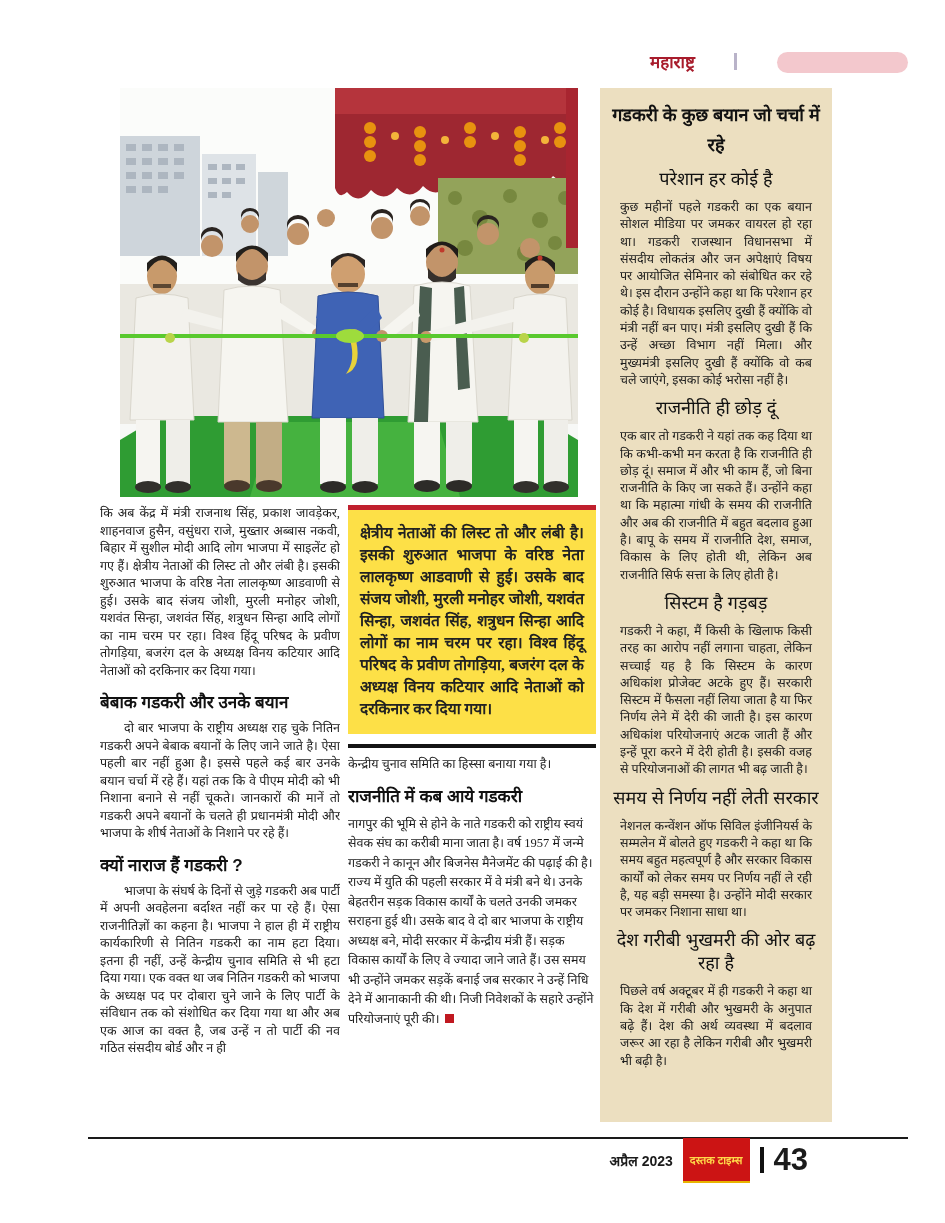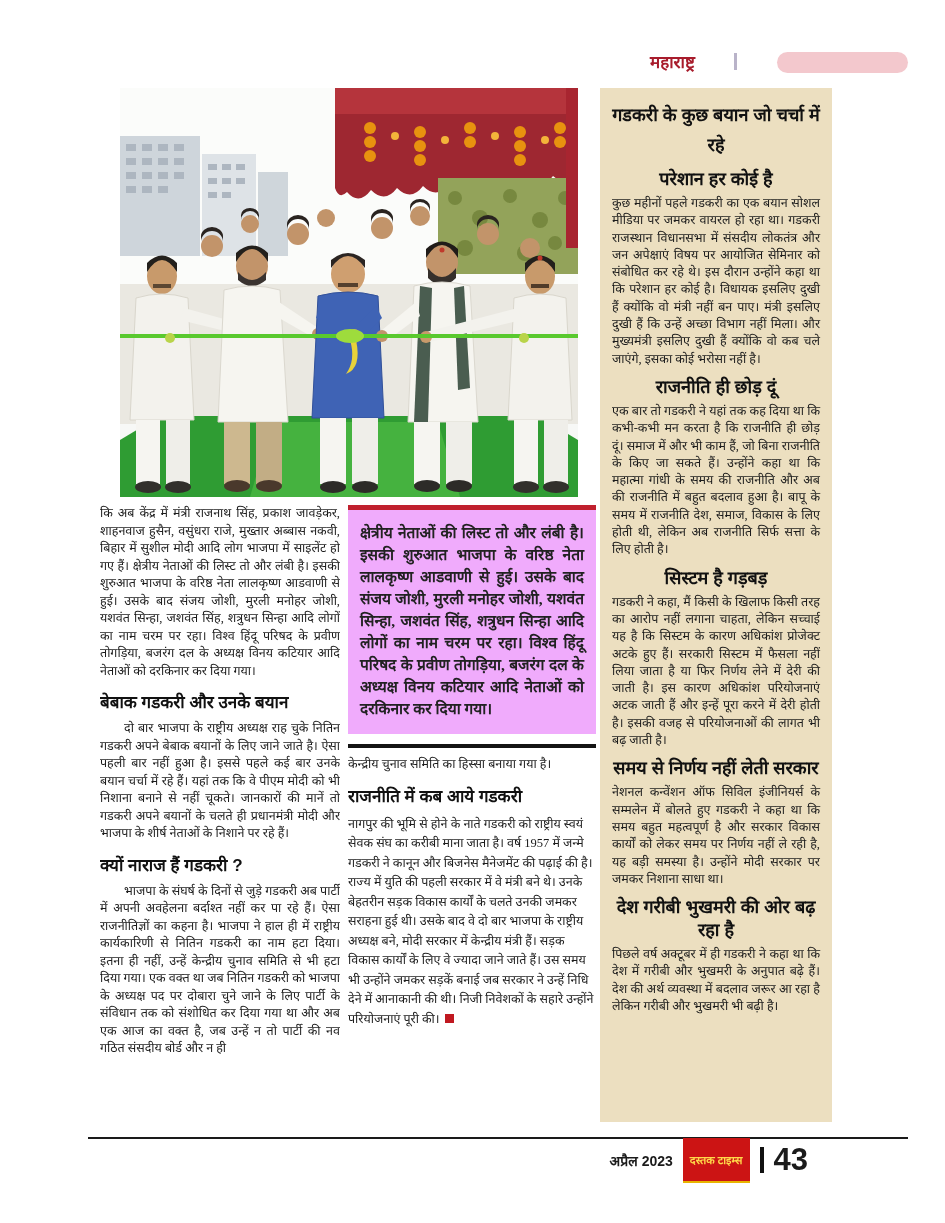--- a/index.html
+++ b/index.html
@@ -23,38 +23,38 @@
   .col-left{left:100px;width:240px;}
   .col-mid{left:348px;width:248px;}
   .body-txt{font-size:12.5px;line-height:17.5px;text-align:justify;margin:0 0 6px 0;}
   .indent{text-indent:24px;}
   .sub-head{
     font-family:"Liberation Sans","DejaVu Sans",sans-serif;
     font-size:17px;font-weight:bold;margin:10px 0 7px 0;color:#111;
   }
   
   .quote-bar{height:5px;background:#c0202e;}
-  .quote-box{background:#f0abfc;padding:12px 12px 14px 12px;}
+  .quote-box{background:#fde047;padding:12px 12px 14px 12px;}
   .quote-txt{font-size:15.5px;line-height:22px;font-weight:600;text-align:justify;margin:0;color:#222;}
   .black-rule{height:4px;background:#141414;margin:10px 0 8px 0;}
   .end-mark{display:inline-block;width:9px;height:9px;background:#c01820;margin-left:5px;}
   
   .sidebar{
     position:absolute;left:600px;top:88px;width:232px;height:1034px;
     background:#ecdfc0;overflow:hidden;padding:8px 12px;box-sizing:border-box;
   }
   .sidebar-title{
     font-family:"Liberation Sans","DejaVu Sans",sans-serif;
     font-size:18px;line-height:30px;font-weight:bold;text-align:center;margin:4px 0 8px 0;color:#111;
   }
   .side-head{
     font-family:"Liberation Sans","DejaVu Sans",sans-serif;
-    font-size:18px;line-height:23px;font-weight:bold;text-align:center;margin:8px 0 4px 0;color:#111;
-  }
-  .side-body{font-size:12.5px;line-height:17.3px;text-align:justify;margin:0;}
+    font-size:18px;line-height:23px;font-weight:normal;text-align:center;margin:8px 0 4px 0;color:#111;
+  }
+  .side-body{font-size:12.5px;line-height:17.3px;text-align:justify;margin:8px;}
   
   .footer-rule{position:absolute;left:88px;top:1137px;width:820px;height:2px;background:#1a1a1a;}
   .footer-row{
     position:absolute;left:536px;top:1146px;width:272px;height:28px;
     display:flex;align-items:center;justify-content:flex-end;gap:10px;
   }
   .footer-issue{font-size:14px;font-weight:bold;font-family:"Liberation Sans","DejaVu Sans",sans-serif;}
   .footer-logo{
     background:#cc1414;color:#ffd94a;font-weight:bold;font-size:11px;
     font-family:"Liberation Sans","DejaVu Sans",sans-serif;

